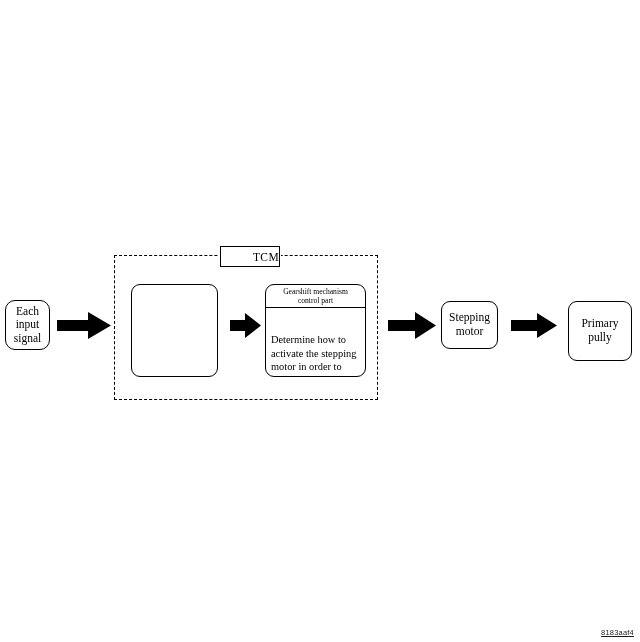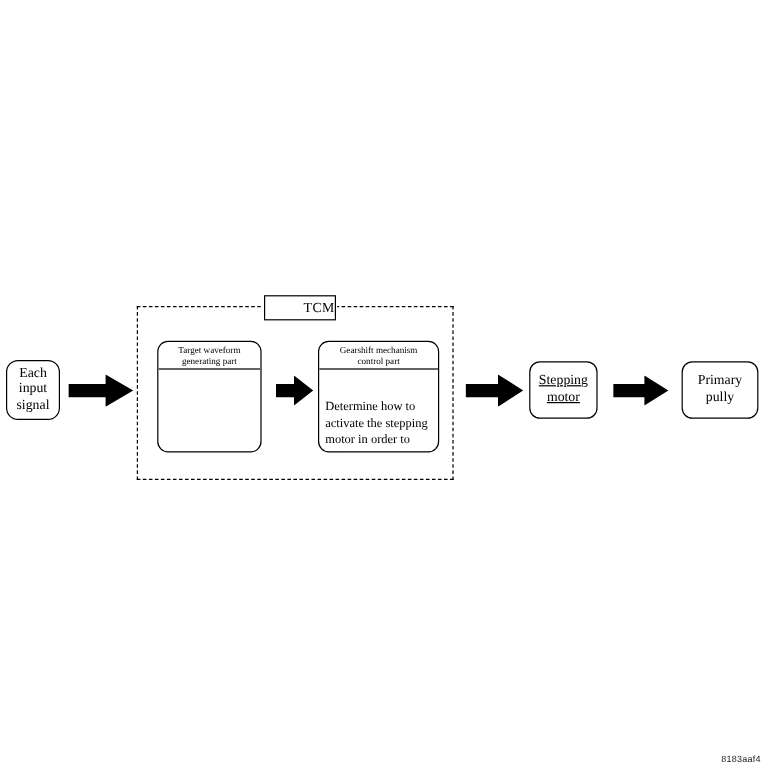--- a/index.html
+++ b/index.html
@@ -53,28 +53,27 @@
     font-size: 11.5px;
     border-radius: 10px;
   }
 
   #node-stepping-motor {
     left: 441px;
     top: 301px;
     width: 57px;
     height: 48px;
     font-size: 11.5px;
-    text-decoration: underline;
   }
 
   #node-primary-pully {
     left: 568px;
     top: 301px;
     width: 64px;
-    height: 48px;
+    height: 60px;
     font-size: 11.5px;
   }
 
   
   #tcm-container {
     position: absolute;
     left: 114px;
     top: 255px;
     width: 264px;
     height: 145px;
@@ -170,20 +169,21 @@
 
   
   #figure-ref-code {
     position: absolute;
     right: 6px;
     bottom: 5px;
     font-family: "Liberation Sans", "DejaVu Sans", sans-serif;
     font-size: 7.5px;
     color: #1a1a1a;
     letter-spacing: 0.2px;
+    text-decoration: underline;
   }
 </style>
 </head>
 <body>
 
 <div id="figure-canvas">
 
   <div class="node" id="node-each-input-signal">
     <span class="node-label">Each
 input
@@ -196,22 +196,20 @@
     </svg>
   </div>
 
   <div id="tcm-container"></div>
   <div id="tcm-title-gap"></div>
   <div id="tcm-title-box">
     <span>TCM</span>
   </div>
 
   <div class="proc-box" id="proc-target-waveform">
-    <div class="proc-header">Target waveform
-generating part</div>
   </div>
 
   <div class="arrow" id="arrow-target-to-gear">
     <svg width="31" height="25" viewBox="0 0 31 25">
       <polygon points="0,7 15,7 15,0 31,12.5 15,25 15,18 0,18" fill="#000000"></polygon>
     </svg>
   </div>
 
   <div class="proc-box" id="proc-gearshift">
     <div class="proc-header">Gearshift mechanism

